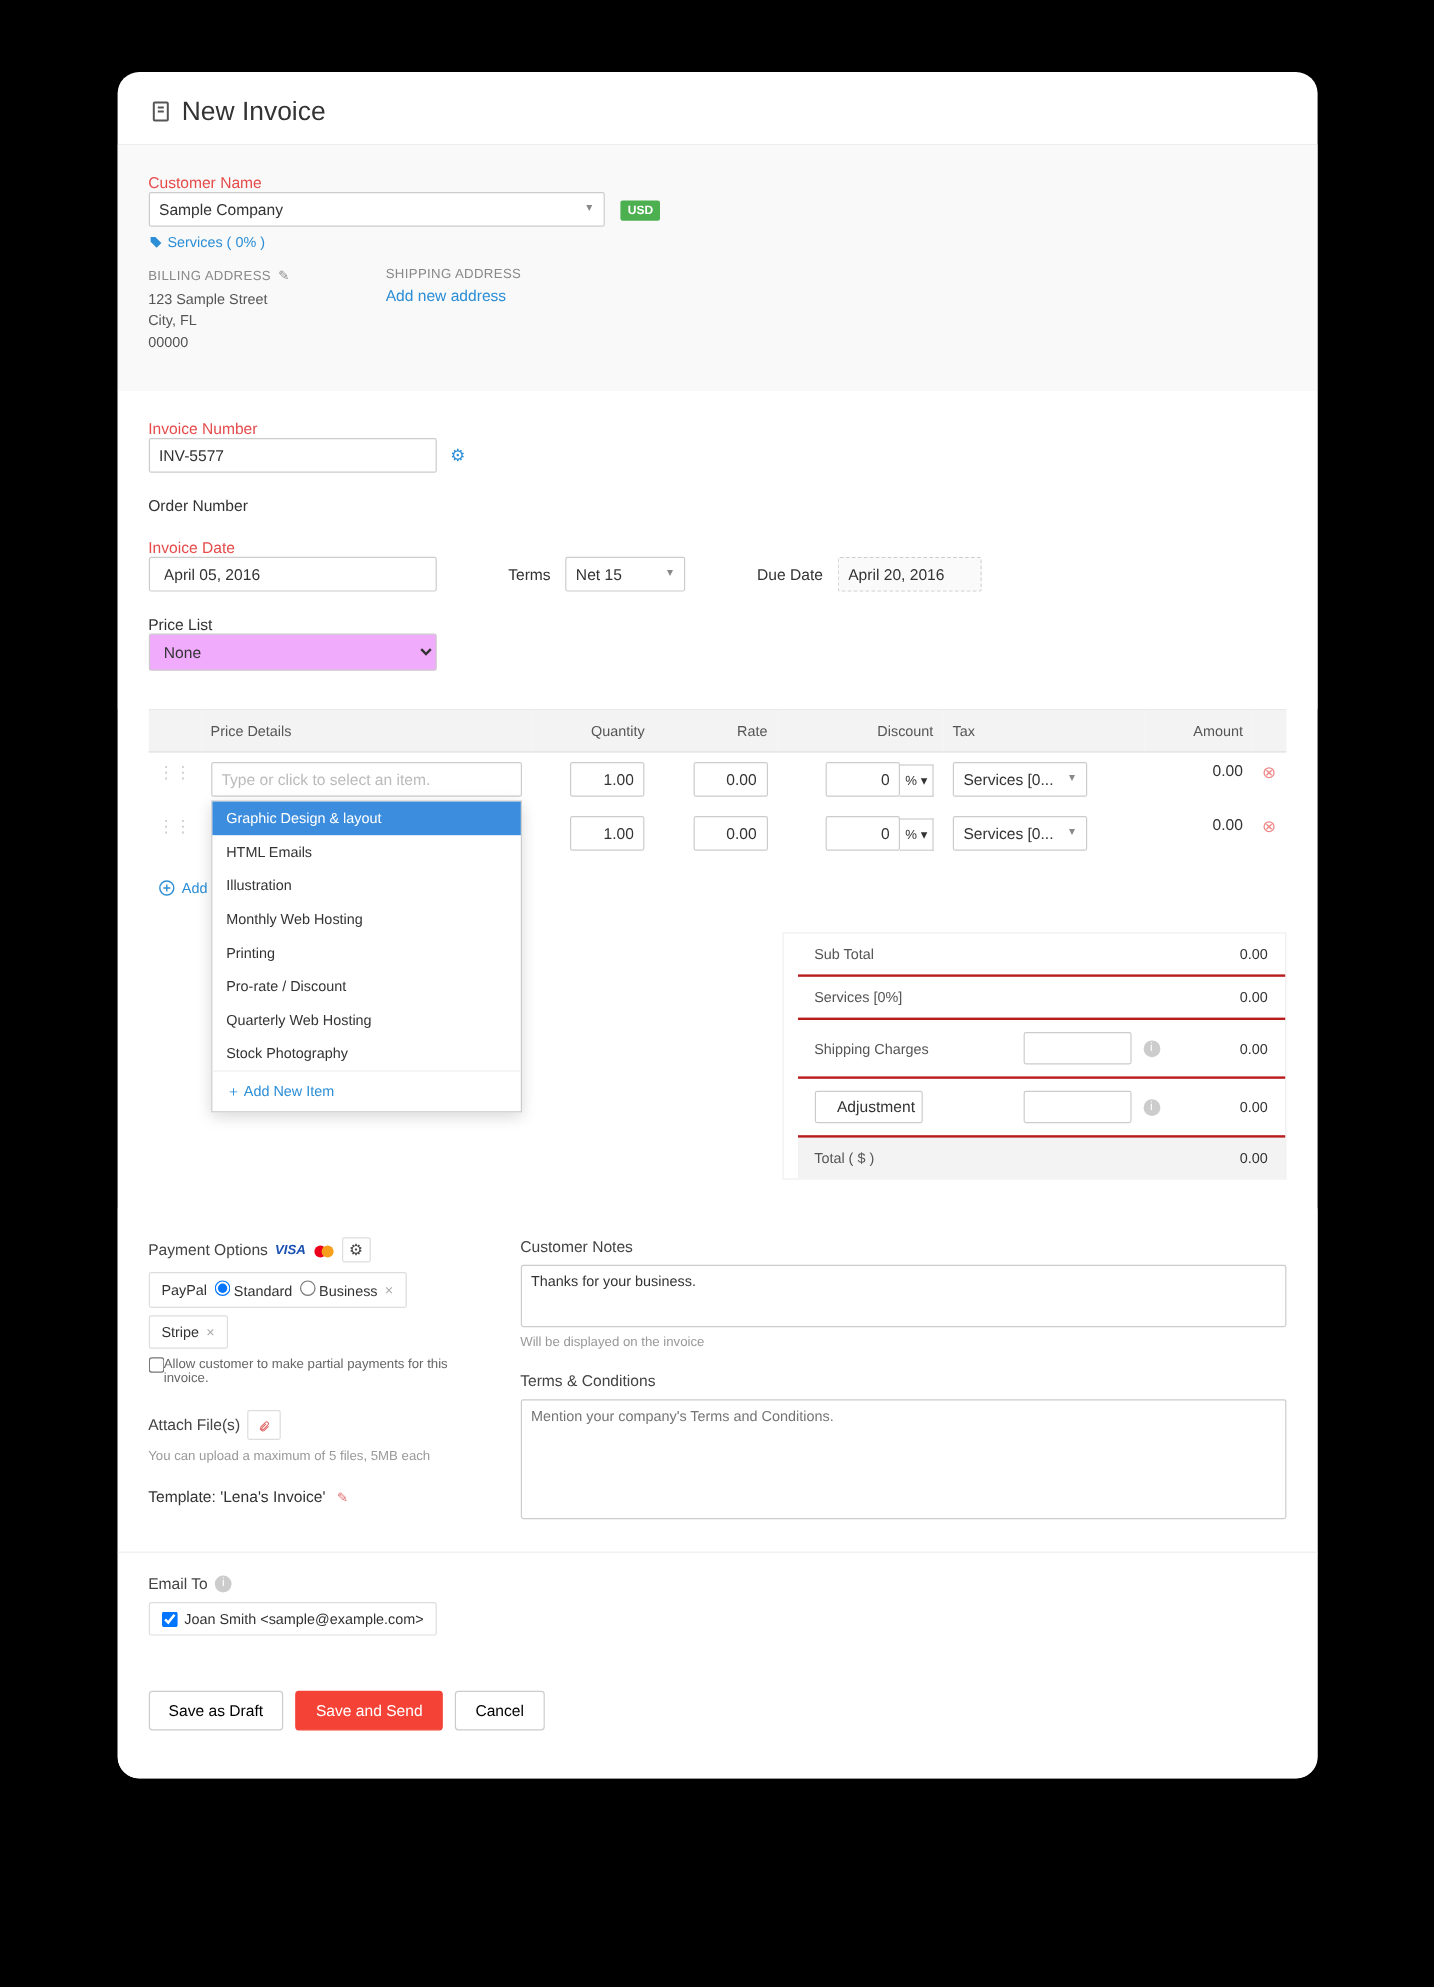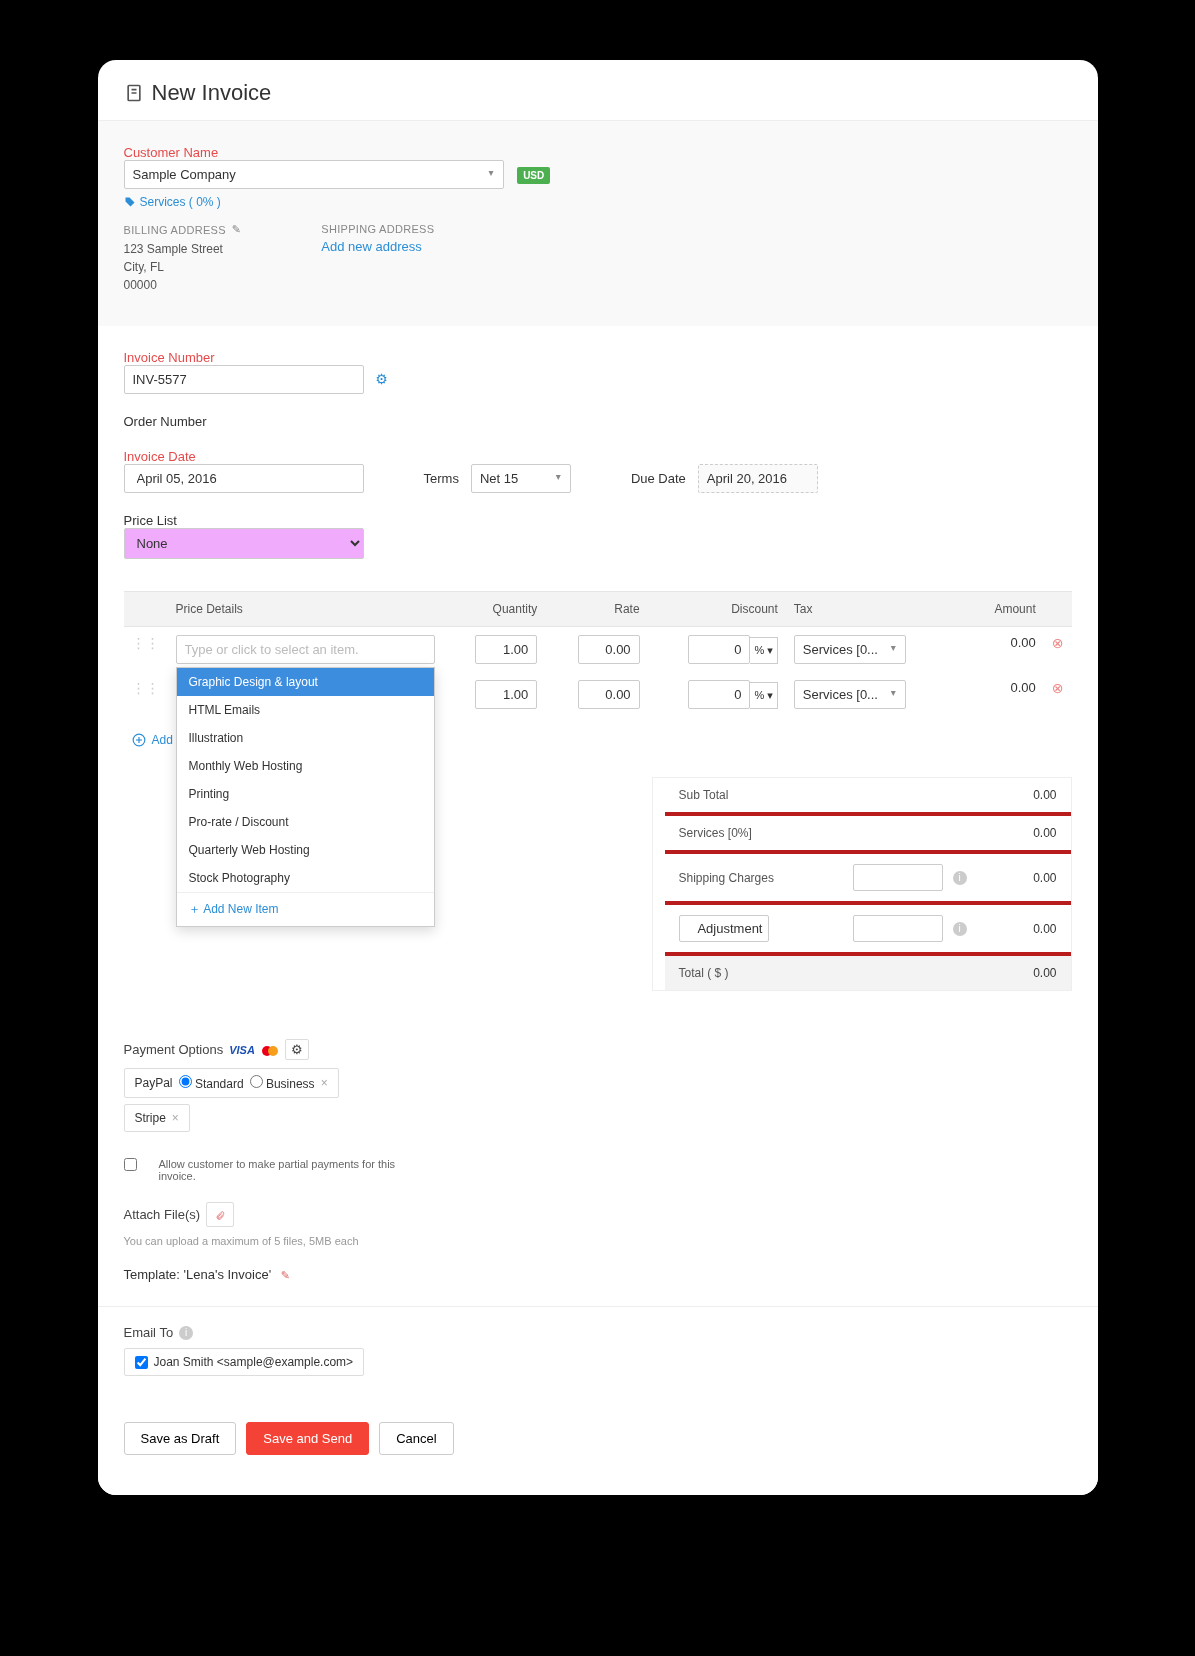--- a/index.html
+++ b/index.html
@@ -191,21 +191,21 @@
   border: 1px solid #eee;
   padding-left: 12px;
 }
 .totals-row {
   display: flex;
   align-items: center;
   padding: 10px 14px;
   font-size: 12px;
   color: #555;
 }
-.totals-row + .totals-row { border-top: 4px solid #b91c1c; }
+.totals-row + .totals-row { border-top: 2px solid #b91c1c; }
 .totals-row .tlabel { flex: 1; }
 .totals-row .tval { width: 80px; text-align: right; color: #333; }
 .totals-row input[type=text] { width: 90px; text-align: right; padding: 5px; }
 .totals-row.total { background: #f3f3f3; font-weight: 500; }
 .info-icon {
   display: inline-block;
   width: 14px; height: 14px;
   border-radius: 50%;
   background: #ccc;
   color: #fff;
@@ -500,21 +500,21 @@
       <div class="chip">
         <span>PayPal</span>
         <label><input type="radio" checked="" style=""> <span>Standard</span></label>
         <label><input type="radio" style=""> <span>Business</span></label>
         <span class="x">×</span>
       </div>
       <div class="chip">
         <span>Stripe</span>
         <span class="x">×</span>
       </div>
-      <div style="margin-top:20px;display:flex;align-items:flex-start;gap:22px;font-size:11px;color:#666">
+      <div style="margin-top:1px;display:flex;align-items:flex-start;gap:0;font-size:11px;color:#666">
         <input type="checkbox" style="">
         <span>Allow customer to make partial payments for this invoice.</span>
       </div>
 
       <div style="margin-top:20px">
         <div class="panel-title">
           <span>Attach File(s)</span>
           <span class="attach-btn">
             <svg width="10" height="12" viewBox="0 0 24 24" fill="none" stroke="#e06666" stroke-width="2">
                 <path d="M21 11l-8 8a5 5 0 01-7-7l9-9a3.5 3.5 0 015 5l-9 9a2 2 0 01-3-3l8-8"></path>
@@ -524,20 +524,28 @@
         <div class="helper">You can upload a maximum of 5 files, 5MB each</div>
       </div>
 
       <div style="margin-top:20px;font-size:13px">
         <span>Template:</span>
         <span>'Lena's Invoice'</span>
         <span class="pencil-icon" style="color:#e06666;margin-left:6px">✎</span>
       </div>
     </div>
 
+    <div class="right-col">
+      <div class="panel-title">Customer Notes</div>
+      <textarea class="notes-area" style="">Thanks for your business.</textarea>
+      <div class="helper">Will be displayed on the invoice</div>
+
+      <div class="panel-title" style="margin-top:18px">Terms &amp; Conditions</div>
+      <textarea class="terms-area" placeholder="Mention your company's Terms and Conditions." style=""></textarea>
+    </div>
   </div>
 
   <div class="email-section">
     <div class="panel-title">
       <span>Email To</span>
       <span class="info-icon" style="margin:0">i</span>
     </div>
     <div class="email-chip">
       <input type="checkbox" checked="" style="">
       <span>Joan Smith &lt;sample@example.com&gt;</span>

